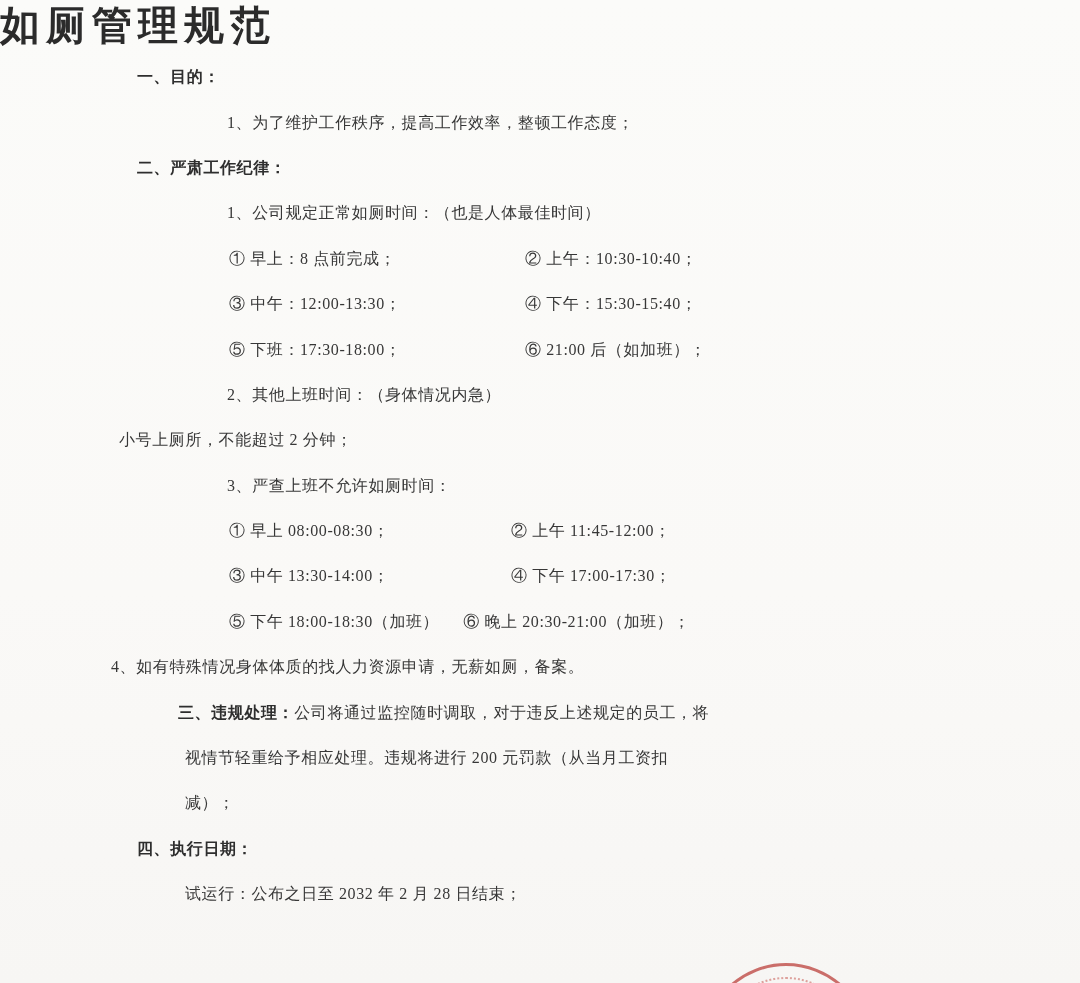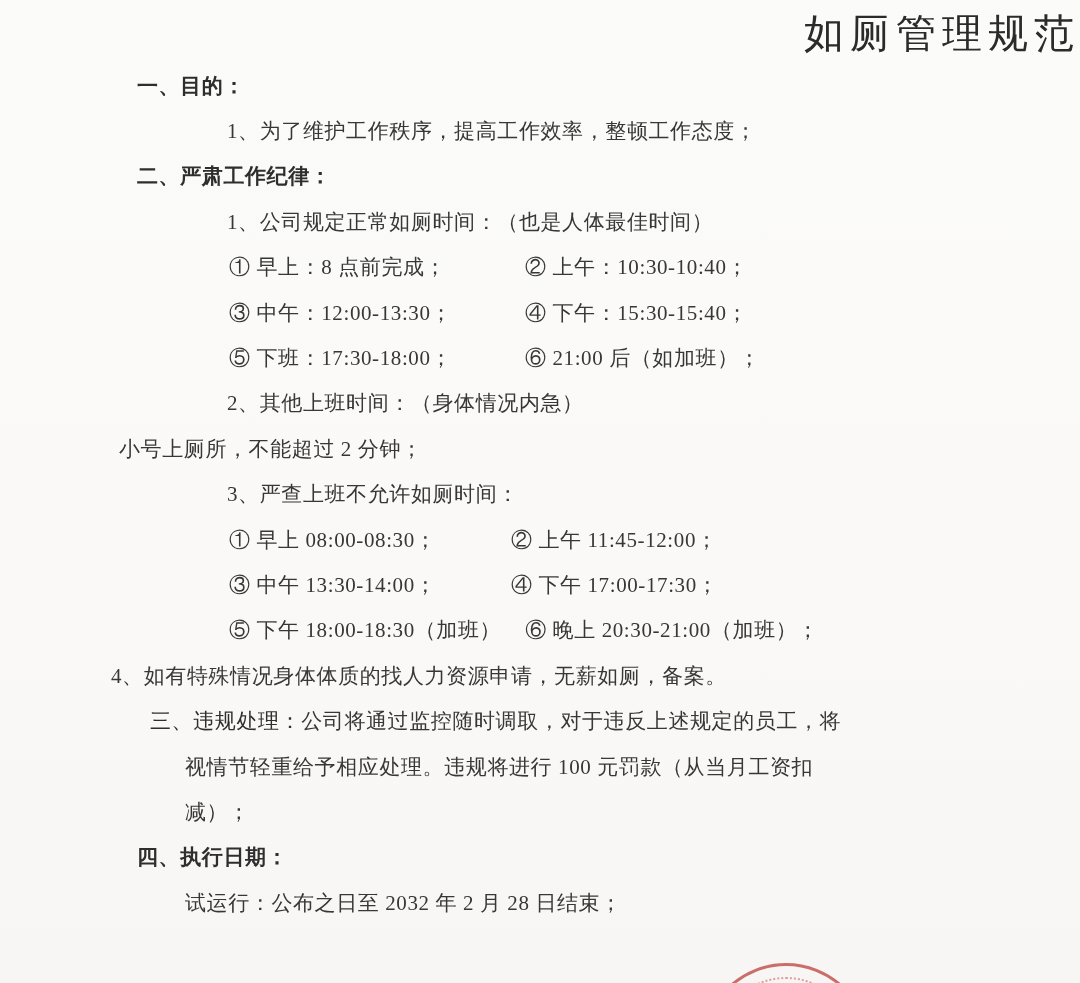--- a/index.html
+++ b/index.html
@@ -9,41 +9,41 @@
     background:#e8e8e6;
   }
   .page{
     position:relative;
     width:1080px;height:983px;
     background:linear-gradient(180deg,#fbfbf9 0%,#faf9f7 60%,#f7f6f4 100%);
     overflow:hidden;
     color:#373737;
   }
   .doc-title{
-    padding-top:10px;
+    padding-top:2px;
     height:50px;
-    text-align:right;
+    text-align:left;
     font-size:40px;
-    font-weight:normal;
+    font-weight:bold;
     letter-spacing:6px;
     color:#2b2b2b;
     line-height:48px;
   }
   .lines{margin-top:3px;}
   .line{
     height:45.4px;
     display:flex;
     align-items:center;
-    font-size:21px;
+    font-size:16px;
     letter-spacing:0.6px;
     white-space:pre;
   }
   .h1{padding-left:137px;font-weight:bold;color:#2e2e2e;}
   .h1p{padding-left:150px;}
-  .h1p .lead{font-weight:normal;color:#2e2e2e;}
+  .h1p .lead{font-weight:bold;color:#2e2e2e;margin-left:28px;}
   .item{padding-left:183px;margin-left:44px;}
   .item4{padding-left:111px;}
   .circ{padding-left:229px;}
   .contd{padding-left:119px;}
   .parac{padding-left:185px;}
   .semibold{font-weight:600;color:#2f2f2f;}
   .c1a{display:inline-block;width:296px;}
   .c1b{display:inline-block;width:282px;}
   .c1n{display:inline-block;margin-right:24px;}
   
@@ -87,21 +87,21 @@
     <div class="line contd">小号上厕所，不能超过 2 分钟；</div>
     <div class="line item">3、严查上班不允许如厕时间：</div>
 
     <div class="line circ"><span class="c1b">① 早上 08:00-08:30；</span><span>② 上午 11:45-12:00；</span></div>
     <div class="line circ"><span class="c1b">③ 中午 13:30-14:00；</span><span>④ 下午 17:00-17:30；</span></div>
     <div class="line circ"><span class="c1n">⑤ 下午 18:00-18:30（加班）</span><span>⑥ 晚上 20:30-21:00（加班）；</span></div>
 
     <div class="line item4">4、如有特殊情况身体体质的找人力资源申请，无薪如厕，备案。</div>
 
     <div class="line h1p"><span class="lead">三、违规处理：</span><span>公司将通过监控随时调取，对于违反上述规定的员工，将</span></div>
-    <div class="line parac">视情节轻重给予相应处理。违规将进行 100 元罚款（从当月工资扣</div>
+    <div class="line parac">视情节轻重给予相应处理。违规将进行 200 元罚款（从当月工资扣</div>
     <div class="line parac">减）；</div>
 
     <div class="line h1">四、执行日期：</div>
     <div class="line parac">试运行：公布之日至 2032 年 2 月 28 日结束；</div>
 
   </div>
 
   <div class="seal"></div>
   <div class="seal-inner"></div>
 

